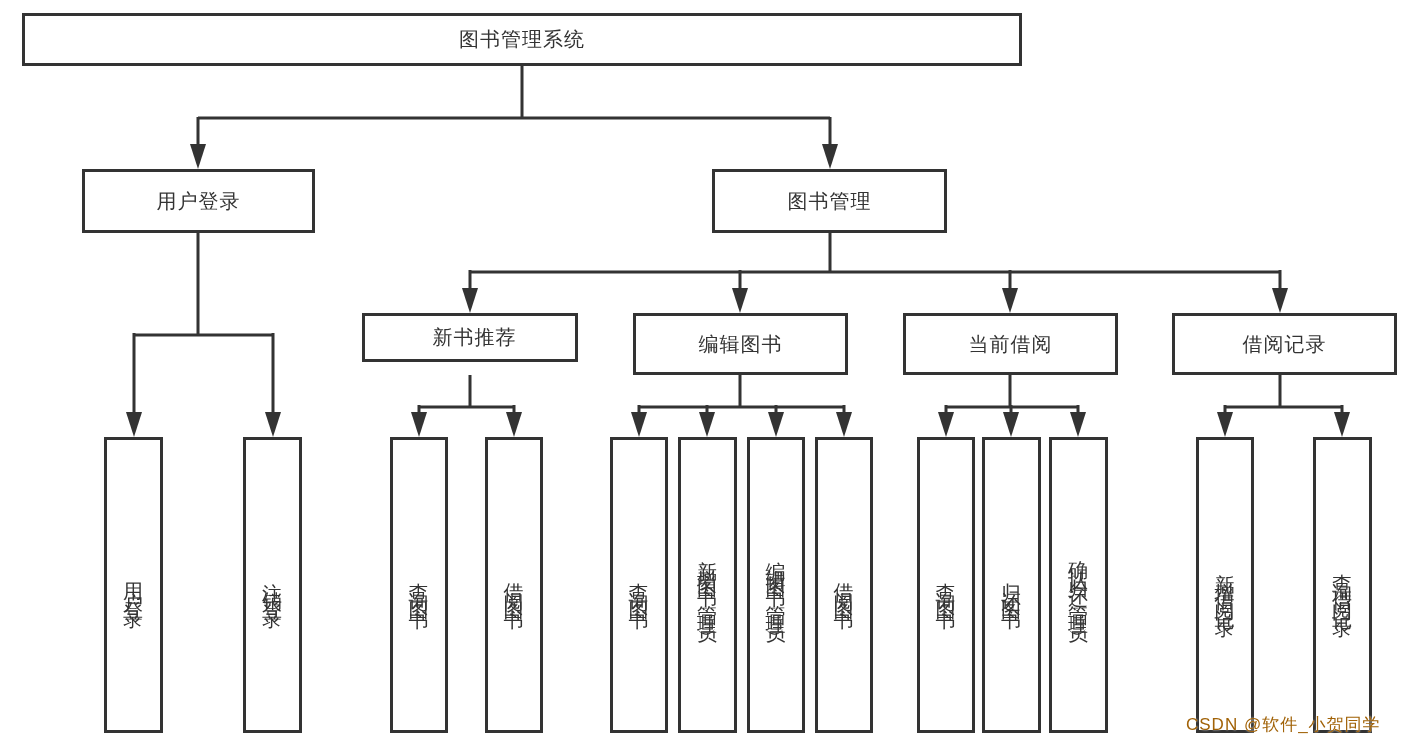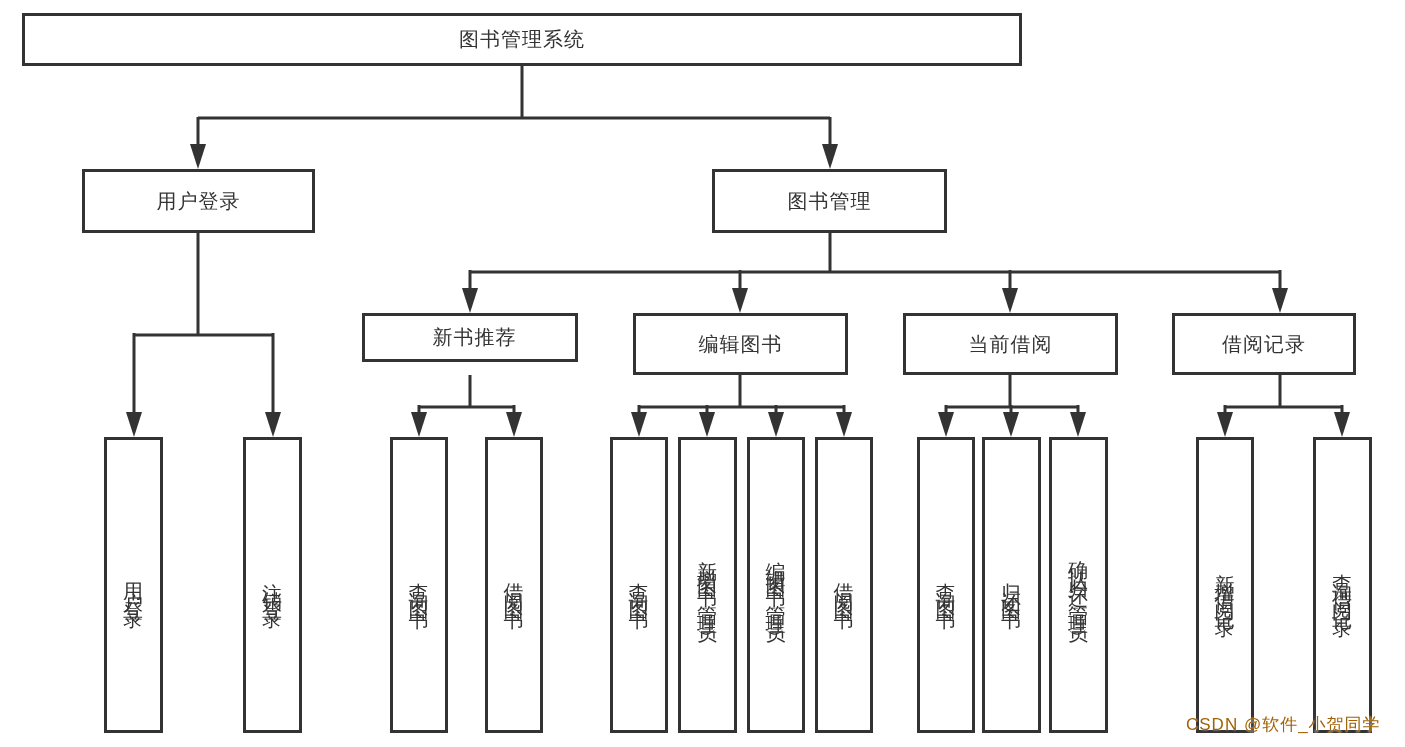--- a/index.html
+++ b/index.html
@@ -98,21 +98,21 @@
 
   <div class="node nh" style="left:362px;top:313px;width:216px;height:49px;padding-left:9px;">
     <span>新书推荐</span>
   </div>
   <div class="node nh" style="left:633px;top:313px;width:215px;height:62px;">
     <span>编辑图书</span>
   </div>
   <div class="node nh" style="left:903px;top:313px;width:215px;height:62px;text-align:right;">
     <span>当前借阅</span>
   </div>
-  <div class="node nh" style="left:1172px;top:313px;width:184px;height:62px;">
+  <div class="node nh" style="left:1172px;top:313px;width:225px;height:62px;">
     <span>借阅记录</span>
   </div>
 
   <div class="node nv" style="left:104px;top:437px;width:59px;height:296px;">
     <span>用户登录</span>
   </div>
   <div class="node nv" style="left:243px;top:437px;width:59px;height:296px;">
     <span>注销登录</span>
   </div>
 

